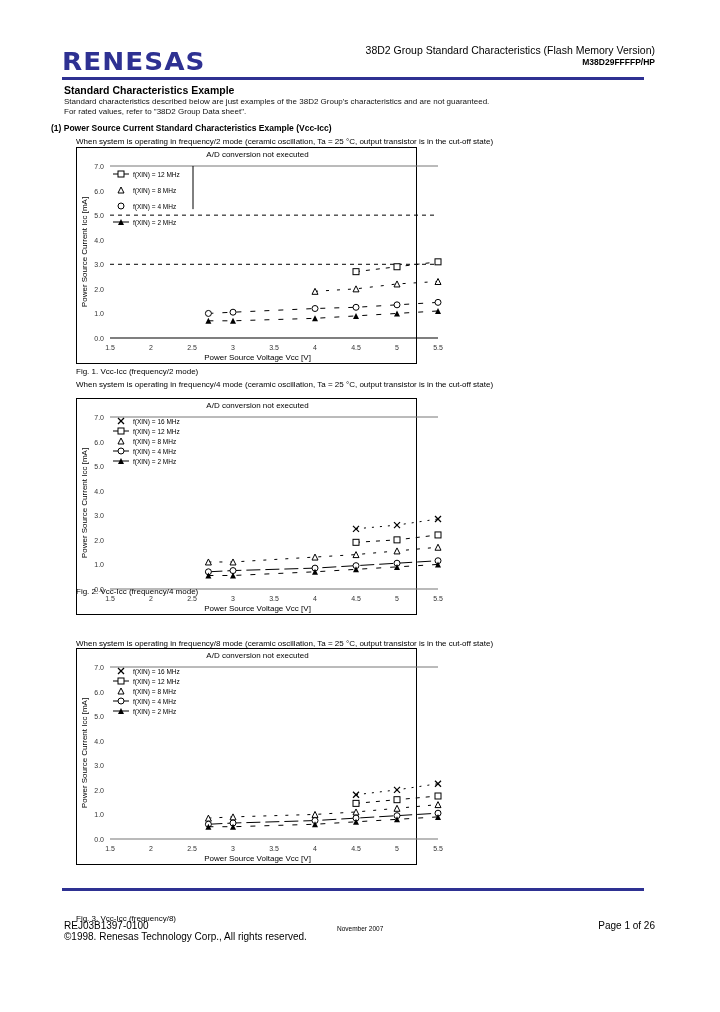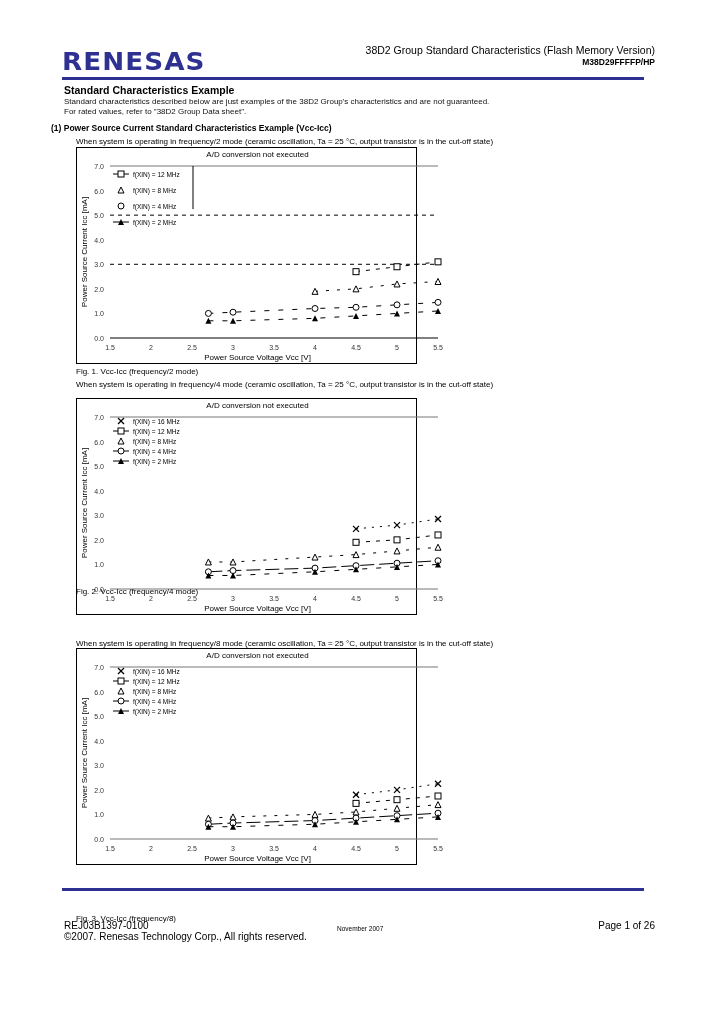--- a/index.html
+++ b/index.html
@@ -441,16 +441,16 @@
         </g>
         <text x="56" y="65" font-size="6.5">f(XIN) = 2 MHz</text>
       </g>
     </svg>
   </div>
 <div class="abs fig-cap" style="top:866px;margin-top:48px;">Fig. 3. Vcc-Icc (frequency/8)</div>
 
 <div class="abs rule" style="top:888px;"></div>
 <div class="abs foot-l">
   <div>REJ03B1397-0100</div>
-  <div>©2007. Renesas Technology Corp., All rights reserved.</div>
+  <div>©1998. Renesas Technology Corp., All rights reserved.</div>
 </div>
 <div class="abs foot-c">November 2007</div>
 <div class="abs foot-r">Page 1 of 26</div>
 
 </body></html>

